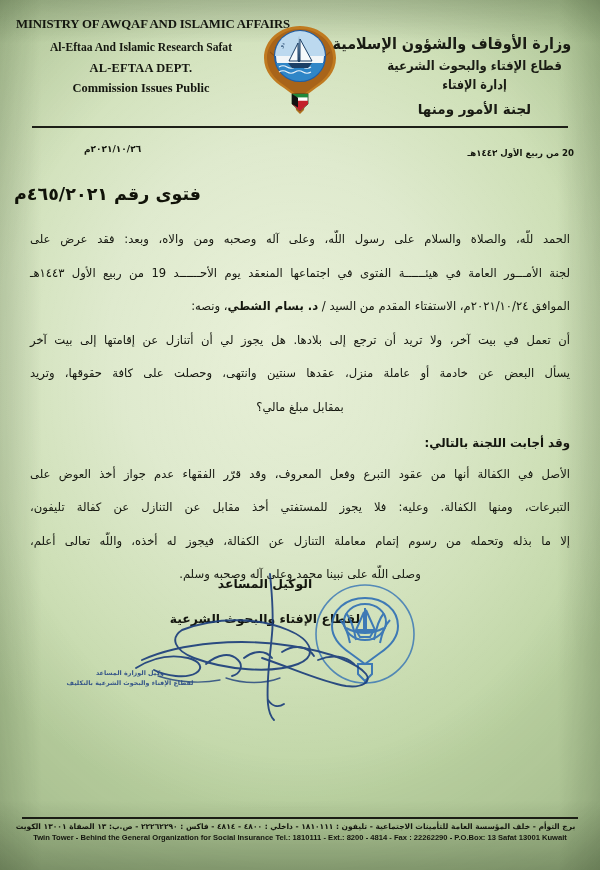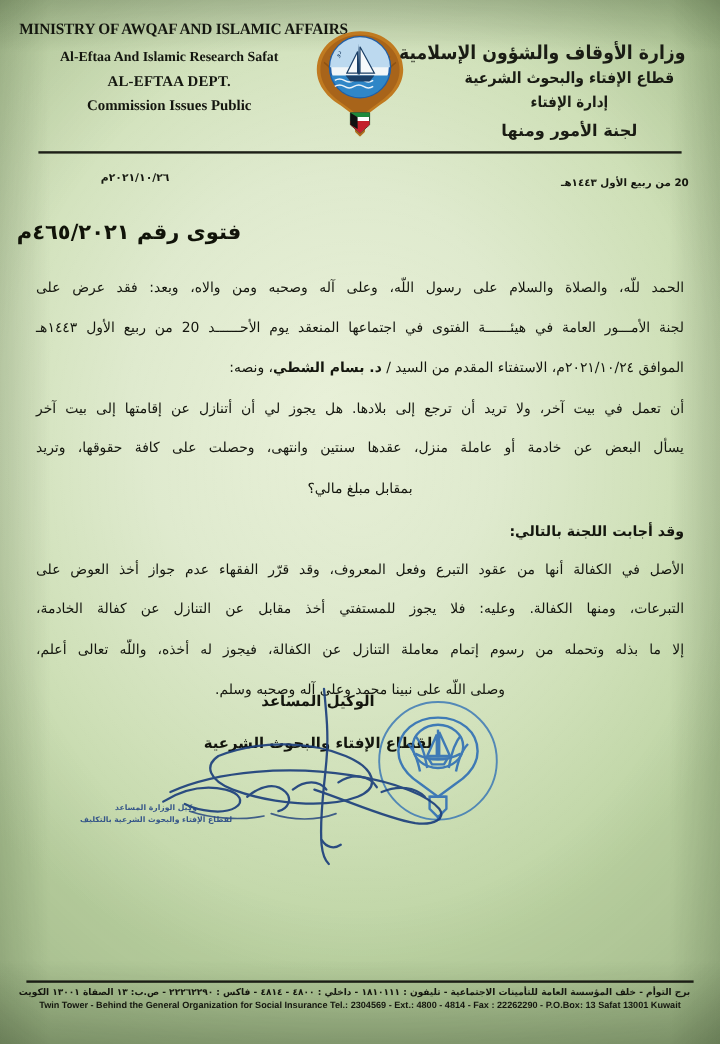--- a/index.html
+++ b/index.html
@@ -361,31 +361,31 @@
     <div class="dates">
       <div class="date-hijri">20 من ربيع الأول ١٤٤٣هـ</div>
       <div class="date-greg">٢٠٢١/١٠/٢٦م</div>
     </div>
 
     <div class="doc-title">فتوى رقم ٤٦٥/٢٠٢١م</div>
 
     <div class="body">
 
       <p class="para-intro">الحمد للّه، والصلاة والسلام على رسول اللّه، وعلى آله وصحبه ومن والاه، وبعد: فقد عرض على</p>
-      <p class="para-intro">لجنة الأمـــور العامة في هيئــــــة الفتوى في اجتماعها المنعقد يوم الأحــــــد 20 من ربيع الأول ١٤٤٣هـ</p>
+      <p class="para-intro">لجنة الأمـــور العامة في هيئــــــة الفتوى في اجتماعها المنعقد يوم الأحــــــد 19 من ربيع الأول ١٤٤٣هـ</p>
       <p class="para-intro lastline-right"><span>الموافق ٢٠٢١/١٠/٢٤م، الاستفتاء المقدم من السيد / </span><b class="nm">د. بسام الشطي</b><span>، ونصه:</span></p>
 
       <p class="para-q">أن تعمل في بيت آخر، ولا تريد أن ترجع إلى بلادها. هل يجوز لي أن أتنازل عن إقامتها إلى بيت آخر</p>
       <p class="para-q">يسأل البعض عن خادمة أو عاملة منزل، عقدها سنتين وانتهى، وحصلت على كافة حقوقها، وتريد</p>
       <p class="para-q lastline-center">بمقابل مبلغ مالي؟</p>
 
       <p class="ans-head">وقد أجابت اللجنة بالتالي:</p>
 
       <p class="para-ans">الأصل في الكفالة أنها من عقود التبرع وفعل المعروف، وقد قرّر الفقهاء عدم جواز أخذ العوض على</p>
-      <p class="para-ans">التبرعات، ومنها الكفالة. وعليه: فلا يجوز للمستفتي أخذ مقابل عن التنازل عن كفالة الخادمة،</p>
+      <p class="para-ans">التبرعات، ومنها الكفالة. وعليه: فلا يجوز للمستفتي أخذ مقابل عن التنازل عن كفالة تليفون،</p>
       <p class="para-ans">إلا ما بذله وتحمله من رسوم إتمام معاملة التنازل عن الكفالة، فيجوز له أخذه، واللّه تعالى أعلم،</p>
       <p class="para-ans lastline-center">وصلى اللّه على نبينا محمد وعلى آله وصحبه وسلم.</p>
     </div>
 
     <div class="signature">
       <div class="sig-title">الوكيل المساعد</div>
       <div class="sig-dept">لقطاع الإفتاء والبحوث الشرعية</div>
     </div>
 
     <div class="stamp">
@@ -440,17 +440,17 @@
     </div>
 
     <div class="sig-sub">
       <div>وكيل الوزارة المساعد</div>
       <div>لقطاع الإفتاء والبحوث الشرعية بالتكليف</div>
     </div>
 
     <div class="footer">
       <div class="footer-rule"></div>
       <div class="footer-ar">برج التوأم - خلف المؤسسة العامة للتأمينات الاجتماعية - تليفون : ١٨١٠١١١ - داخلي : ٤٨٠٠ - ٤٨١٤ - فاكس : ٢٢٢٦٢٢٩٠ - ص.ب: ١٣ الصفاة ١٣٠٠١ الكويت</div>
-      <div class="footer-en">Twin Tower - Behind the General Organization for Social Insurance Tel.: 2304569 - Ext.: 4800 - 4814 - Fax : 22262290 - P.O.Box: 13 Safat 13001 Kuwait</div>
+      <div class="footer-en">Twin Tower - Behind the General Organization for Social Insurance Tel.: 1810111 - Ext.: 8200 - 4814 - Fax : 22262290 - P.O.Box: 13 Safat 13001 Kuwait</div>
     </div>
 
   </div>
 </div>
 
 </body></html>

